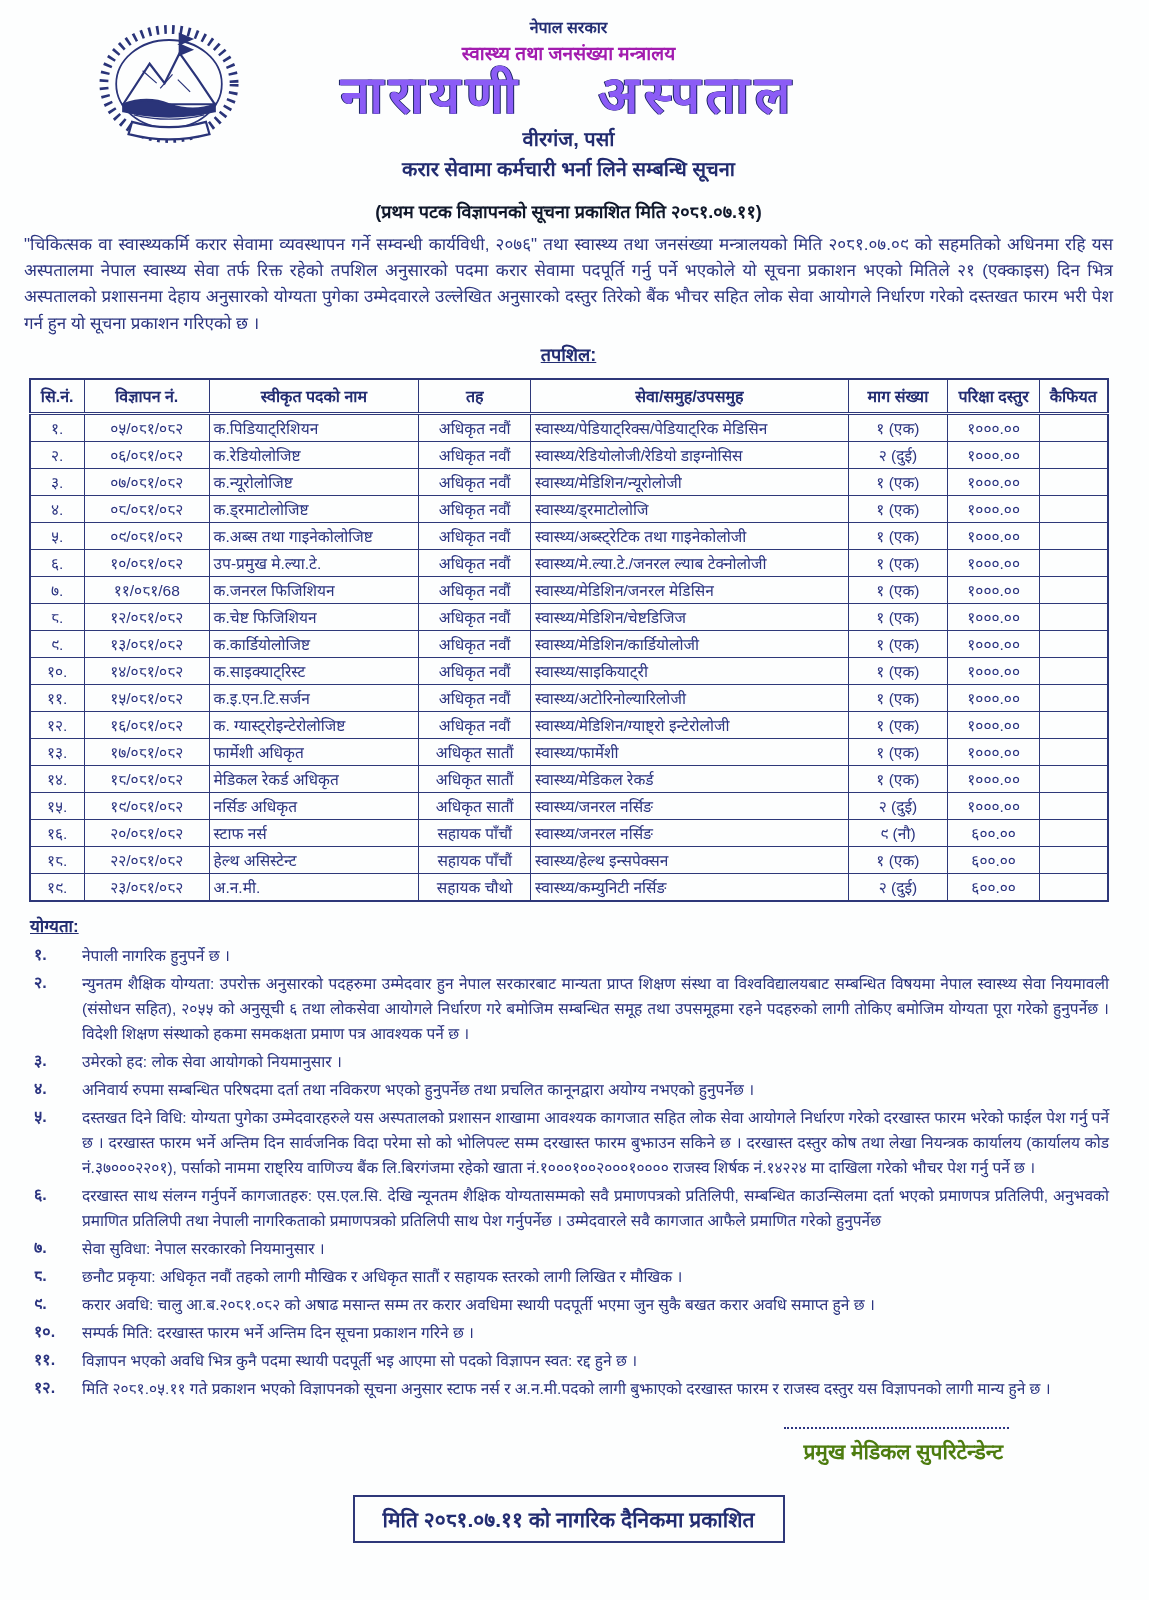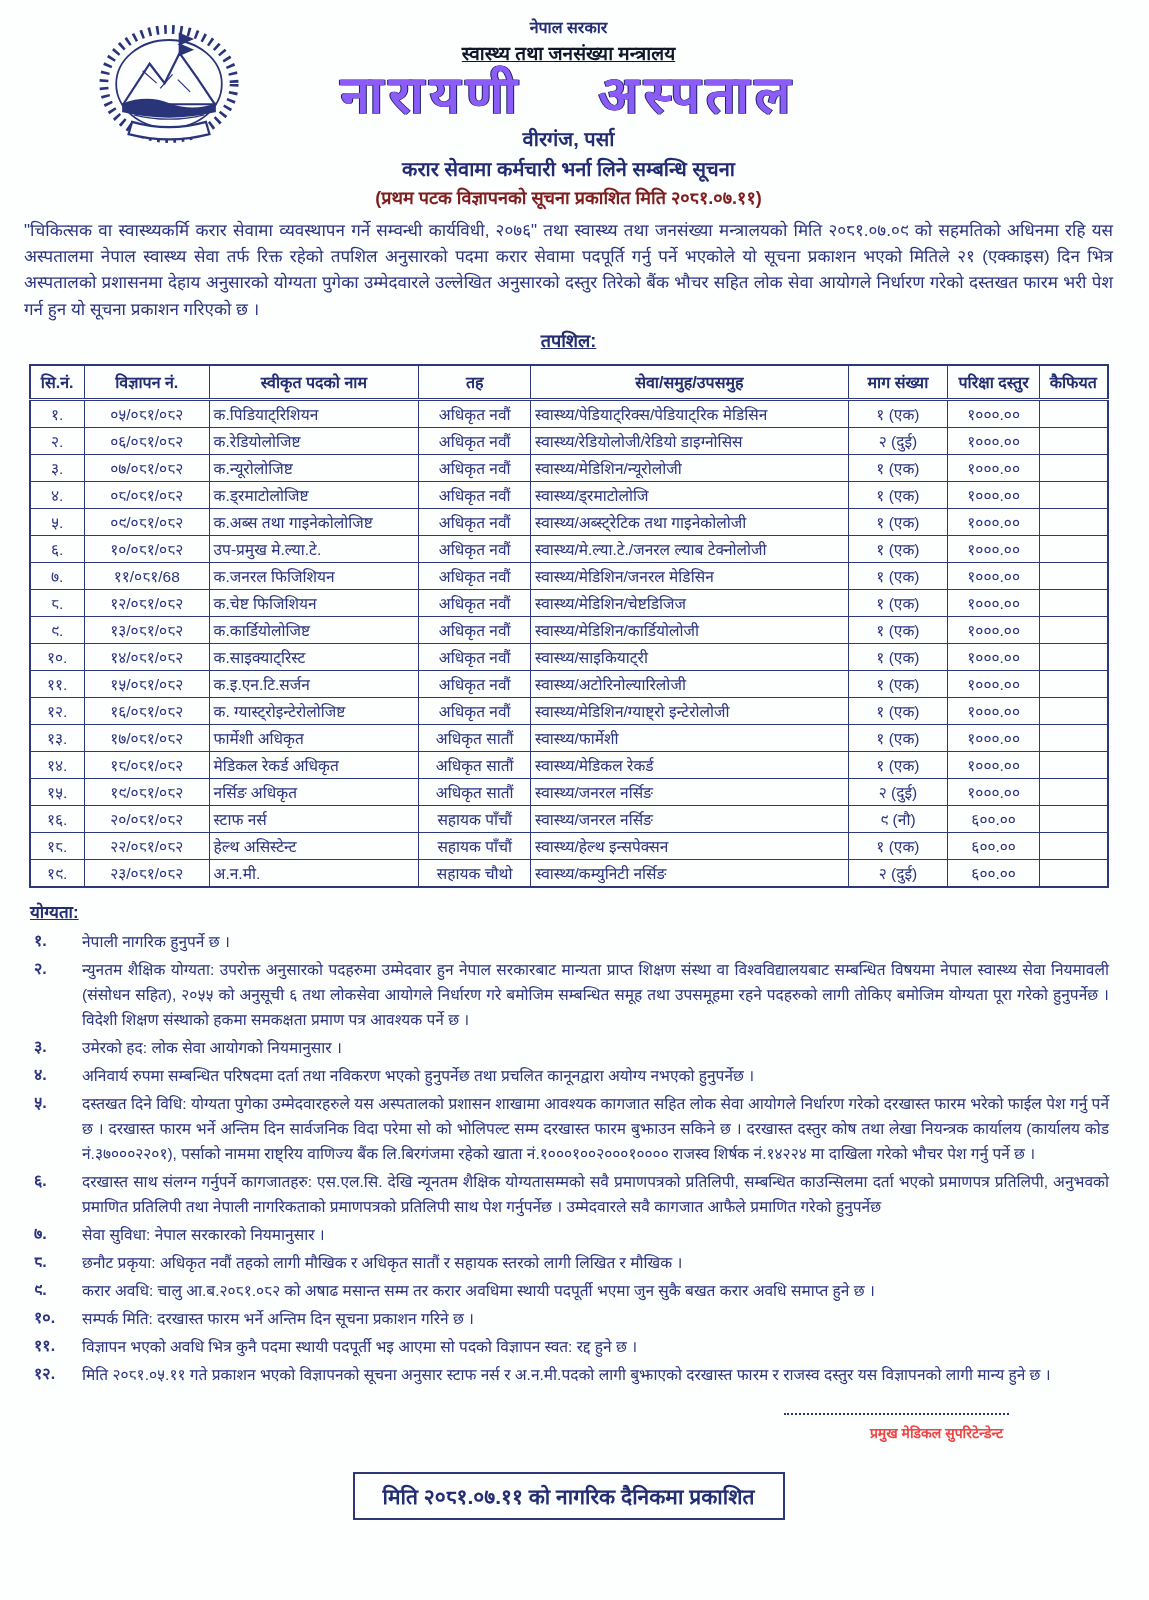--- a/index.html
+++ b/index.html
@@ -11,29 +11,29 @@
     color:#2b3480;
     font-family:"Liberation Sans","DejaVu Sans",sans-serif;
     box-sizing:border-box;
     padding:16px 36px 20px 24px;
     overflow:hidden;
   }
   
   .header{position:relative;text-align:center;}
   .emblem{position:absolute;left:56px;top:2px;width:178px;height:132px;}
   .h-govt{font-size:16px;font-weight:bold;color:#242e74;}
-  .h-ministry{font-size:19px;font-weight:bold;color:#0f172a;margin-top:2px;text-decoration:underline;}
+  .h-ministry{font-size:19px;font-weight:bold;color:#a21caf;margin-top:2px;}
   .h-hospital{
     font-size:52px;font-weight:900;color:#8b5cf6;line-height:1.05;
     letter-spacing:6px;word-spacing:55px;margin-top:2px;
     text-shadow:1px 0 0 #1b2464, -1px 0 0 #1b2464;
   }
   .h-location{font-size:20px;font-weight:bold;color:#222c70;margin-top:2px;}
   .h-notice{font-size:20px;font-weight:bold;color:#222c70;margin-top:3px;text-align:center;}
-  .h-sub{font-size:18px;font-weight:bold;color:#7f1d1d;margin-top:3px;}
+  .h-sub{font-size:18px;font-weight:bold;color:#0f172a;margin-top:17px;}
   
   .intro{
     margin-top:9px;font-size:17px;line-height:1.55;text-align:justify;
     color:#2b3480;font-weight:500;
   }
   
   .tbl-caption{
     text-align:center;font-size:18px;font-weight:bold;color:#232d72;
     text-decoration:underline;margin-top:5px;margin-bottom:12px;
   }
@@ -59,21 +59,21 @@
     font-size:17px;font-weight:bold;color:#232d72;text-decoration:underline;
     margin-top:12px;margin-left:6px;
   }
   .qual-list{margin-top:6px;}
   .qitem{display:flex;margin:3px 0;align-items:flex-start;}
   .qnum{flex:0 0 58px;font-size:16px;font-weight:bold;color:#2b3480;padding-left:10px;box-sizing:border-box;}
   .qtext{flex:1;font-size:15.5px;line-height:25px;text-align:justify;color:#2b3480;font-weight:500;padding-right:4px;}
   
   .sig{margin-top:14px;margin-right:104px;text-align:right;}
   .sig-line{display:inline-block;width:225px;border-bottom:2.5px dotted #2b3480;height:10px;}
-  .sig-title{font-size:14px;font-weight:bold;color:#ef4444;margin-top:4px;margin-right:6px;}
+  .sig-title{font-size:21px;font-weight:bold;color:#4d7c0f;margin-top:4px;margin-right:6px;}
   
   .pub-box{
     width:432px;margin:30px auto 0 auto;border:2.5px solid #2e3879;
     text-align:center;font-size:21px;font-weight:bold;color:#232d72;
     padding:8px 6px;box-sizing:border-box;
   }
 </style>
 </head>
 <body>
 

